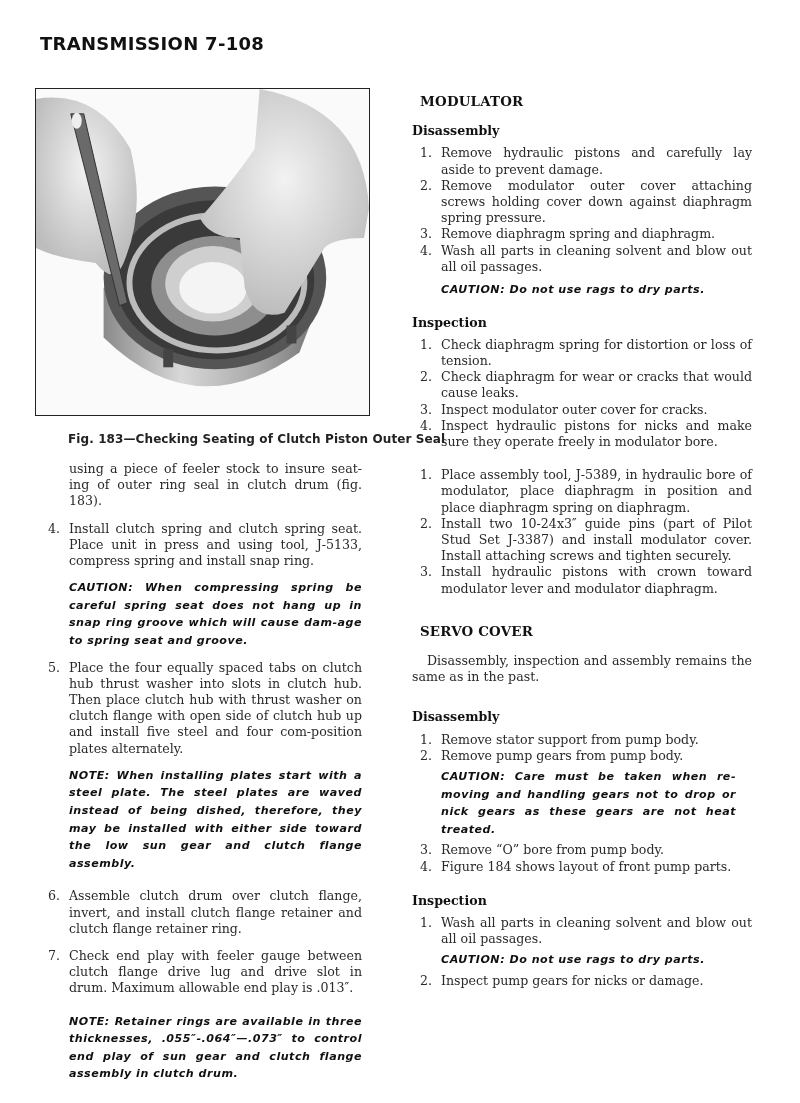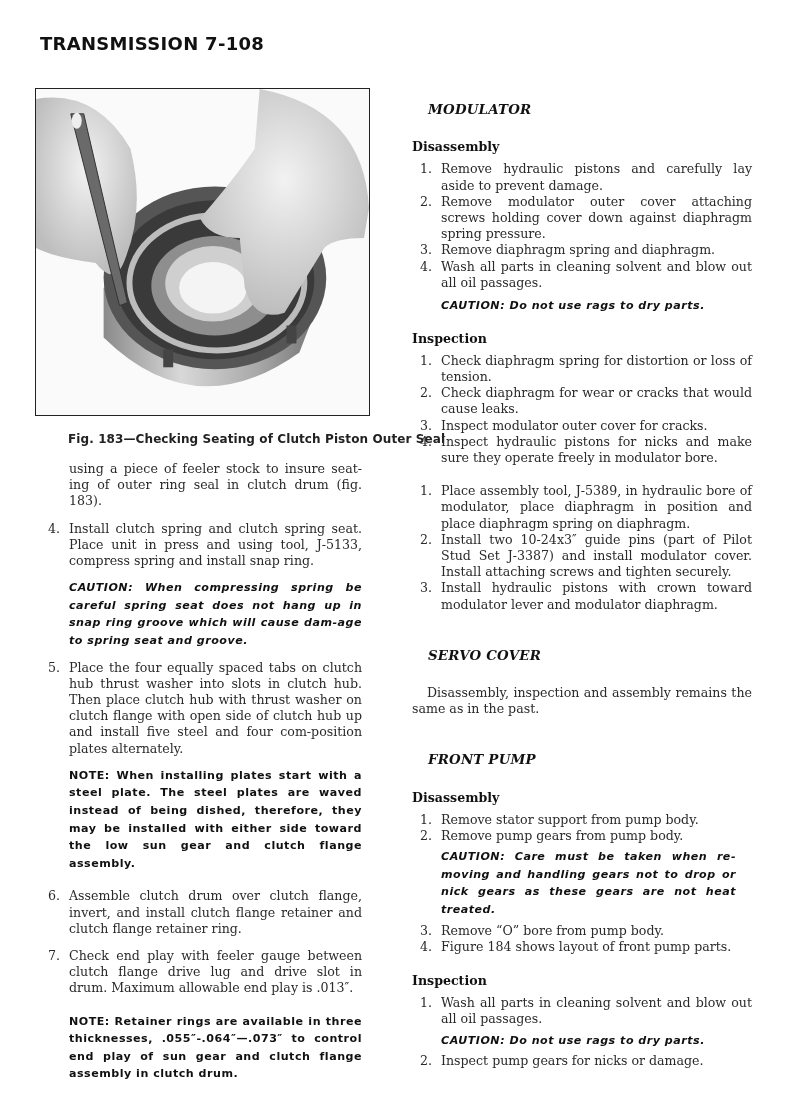--- a/index.html
+++ b/index.html
@@ -9,23 +9,23 @@
   .figure svg { width:100%; height:100%; display:block; }
   .fig-caption { position:absolute; left:68px; top:432px; font-family:"DejaVu Sans", sans-serif; font-weight:bold; font-size:12px; color:#222; letter-spacing:0.1px; }
   .col { position:absolute; font-size:12.6px; line-height:16.2px; color:#2a2a2a; }
   .left-col { left:40px; top:461px; width:322px; }
   .right-col { left:412px; top:85px; width:340px; }
   p { margin:0; text-align:justify; }
   .cont { padding-left:29px; }
   .li { display:flex; margin:0; }
   .li .num { width:29px; flex:none; text-align:right; padding-right:9px; box-sizing:border-box; color:#2a2a2a; }
   .li .txt { flex:1; text-align:justify; }
-  .note { margin:10px 0 10px 29px; font-family:"DejaVu Sans", sans-serif; font-weight:bold; font-size:11.1px; line-height:17.6px; letter-spacing:0.5px; color:#111; text-align:justify; }
+  .note { margin:10px 0 10px 29px; font-family:"DejaVu Sans", sans-serif; font-weight:bold; font-size:11.1px; line-height:17.6px; letter-spacing:0.5px; color:#111; text-align:justify;font-style:italic; }
   .caution { font-style:italic; }
-  h1.sec { margin:16px; font-family:"DejaVu Serif", serif; font-weight:bold; font-size:13.4px; color:#111; letter-spacing:0.2px;font-style:italic; }
+  h1.sec { margin:8px; font-family:"DejaVu Serif", serif; font-weight:bold; font-size:13.4px; color:#111; letter-spacing:0.2px; }
   h2.sub { margin:0; font-family:"DejaVu Serif", serif; font-weight:bold; font-size:12.6px; color:#111; }
   .gap-s { height:6px; }
   .gap-m { height:11px; }
   .gap-l { height:18px; }
   .indent-p { text-indent:15px; }
   .rlist .li .num { width:29px; }
 </style>
 </head>
 <body>
 
@@ -149,21 +149,20 @@
   </div>
   <div class="li">
     <span class="num">3.</span>
     <span class="txt">Install hydraulic pistons with crown toward modulator lever and modulator diaphragm.</span>
   </div>
   <div class="gap-l"></div>
   <h1 class="sec">SERVO COVER</h1>
   <div class="gap-s"></div>
   <p class="indent-p">Disassembly, inspection and assembly remains the same as in the past.</p>
   <div class="gap-l"></div>
-  <h1 class="sec">FRONT PUMP</h1>
   <div class="gap-s"></div>
   <h2 class="sub">Disassembly</h2>
   <div class="gap-s"></div>
   <div class="li">
     <span class="num">1.</span>
     <span class="txt">Remove stator support from pump body.</span>
   </div>
   <div class="li">
     <span class="num">2.</span>
     <span class="txt">Remove pump gears from pump body.</span>

